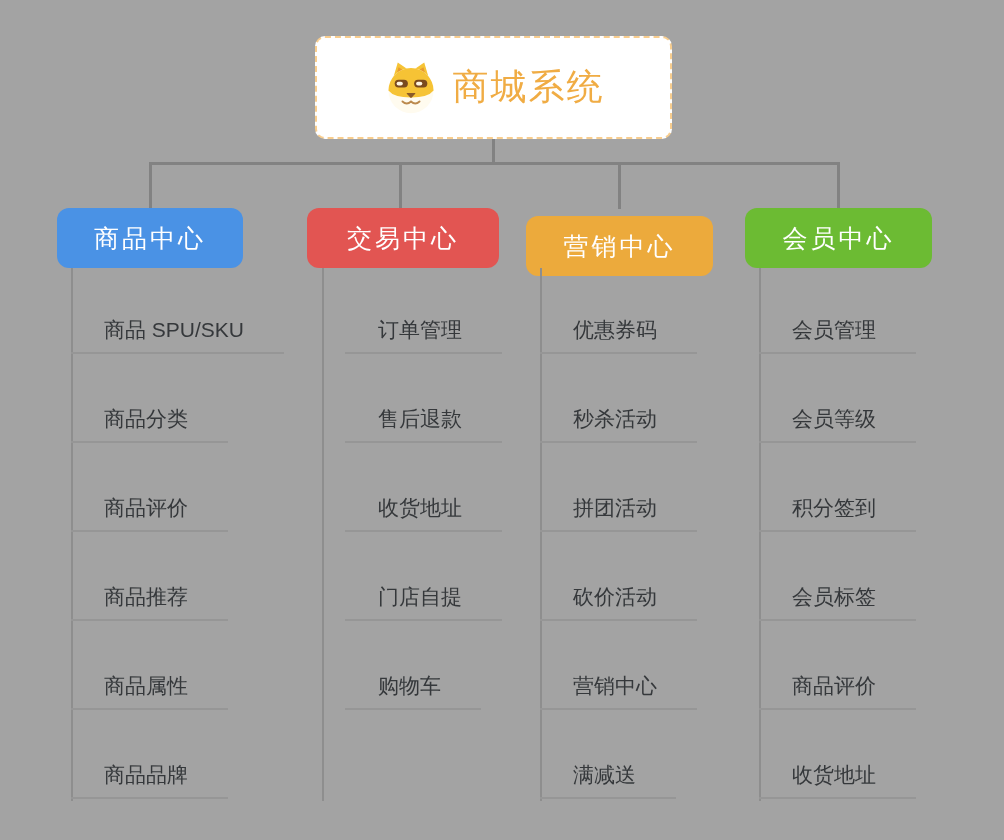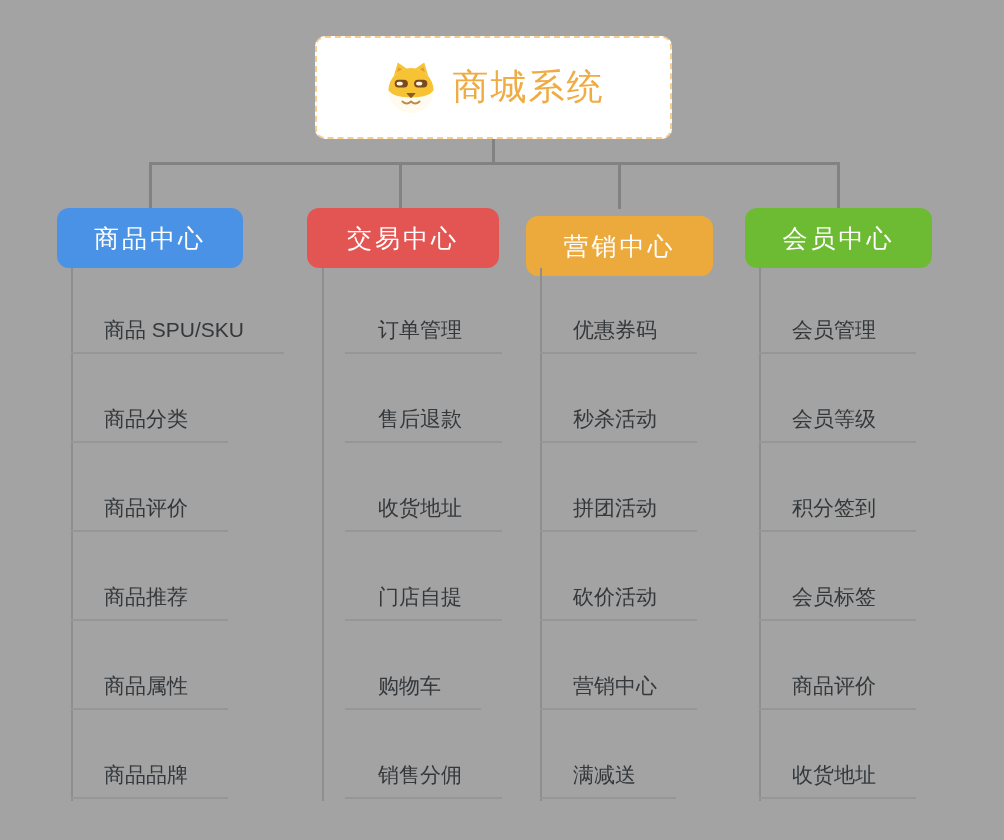--- a/index.html
+++ b/index.html
@@ -101,21 +101,20 @@
     <div class="item">商品属性</div>
     <div class="item">商品品牌</div>
   </div>
 
   <div class="column col-2">
     <div class="item">订单管理</div>
     <div class="item">售后退款</div>
     <div class="item">收货地址</div>
     <div class="item">门店自提</div>
     <div class="item">购物车</div>
-    <div class="item">销售分佣</div>
   </div>
 
   <div class="column col-3">
     <div class="item">优惠券码</div>
     <div class="item">秒杀活动</div>
     <div class="item">拼团活动</div>
     <div class="item">砍价活动</div>
     <div class="item">营销中心</div>
     <div class="item">满减送</div>
   </div>

